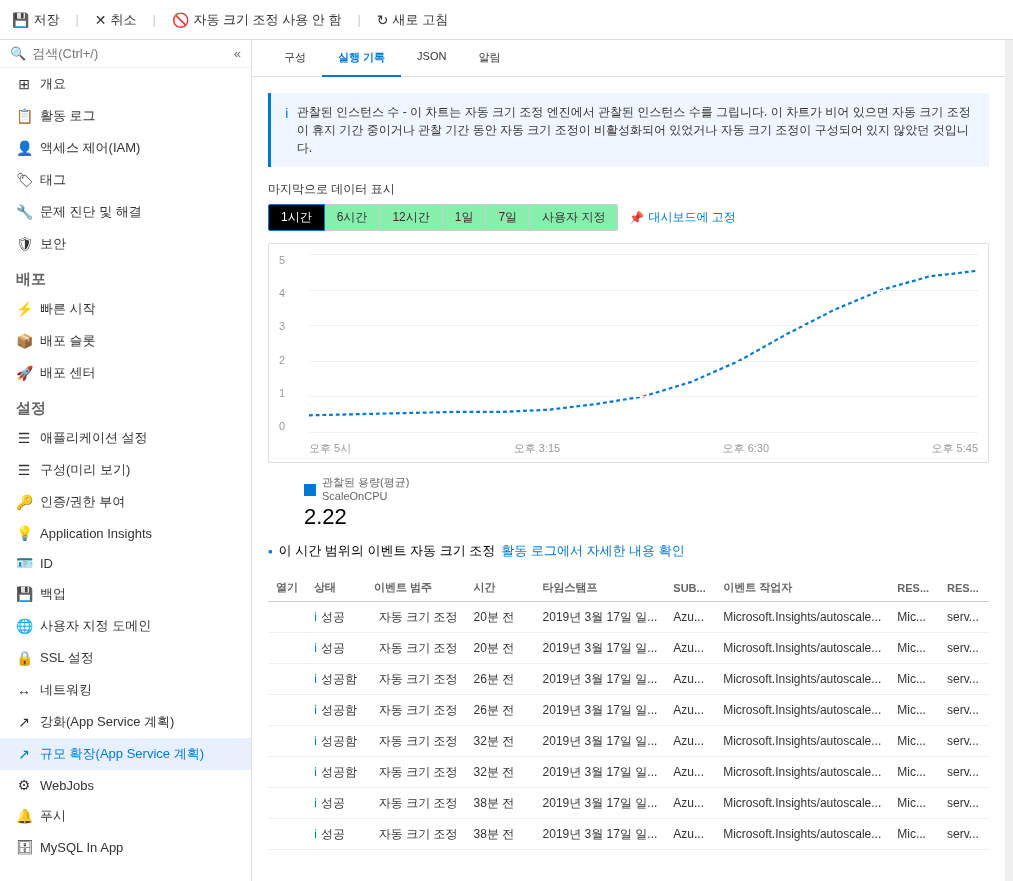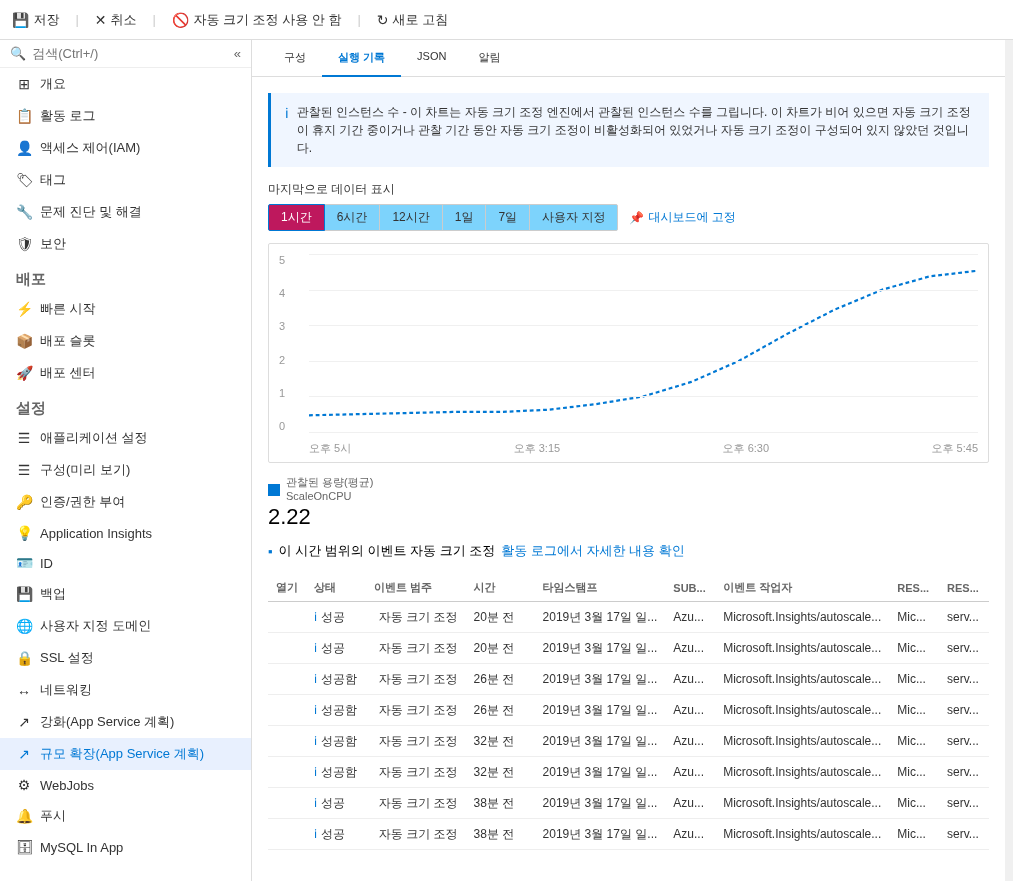--- a/index.html
+++ b/index.html
@@ -115,29 +115,29 @@
     }
     .info-icon { color: #0078d4; font-size: 14px; flex-shrink: 0; }
 
     
     .time-range-section { margin-bottom: 12px; }
     .time-range-label { font-size: 12px; color: #333; margin-bottom: 6px; }
     .time-range-buttons { display: flex; gap: 0; align-items: center; }
     .time-btn {
       padding: 4px 12px;
       border: 1px solid #ccc;
-      background: #7dd3fc;
+      background: #86efac;
       font-size: 12px;
       cursor: pointer;
       margin-right: -1px;
       color: #333;
     }
     .time-btn:first-child { border-radius: 2px 0 0 2px; }
     .time-btn:last-of-type { border-radius: 0 2px 2px 0; }
-    .time-btn.active { background: #be185d; color: #fff; border-color: #0078d4; z-index: 1; }
+    .time-btn.active { background: #000000; color: #fff; border-color: #0078d4; z-index: 1; }
     .dashboard-pin {
       margin-left: 12px;
       display: flex; align-items: center; gap: 4px;
       font-size: 12px; color: #0078d4; cursor: pointer;
     }
 
     
     .chart-container {
       border: 1px solid #ddd;
       border-radius: 2px;
@@ -161,20 +161,21 @@
       position: absolute; left: 40px; top: 10px; right: 10px; bottom: 30px;
     }
     .chart-grid-line {
       position: absolute; left: 0; right: 0; border-top: 1px solid #f0f0f0;
     }
 
     
     .chart-legend {
       display: flex; align-items: flex-end; gap: 6px;
       margin-bottom: 12px;
+      margin-left: 36px;
     }
     .legend-color { width: 12px; height: 12px; background: #0078d4; margin-top: 2px; }
     .legend-value { font-size: 22px; font-weight: 300; color: #000; }
 
     
     .activity-link {
       display: flex; align-items: center; gap: 6px;
       font-size: 13px; margin-bottom: 14px;
     }
     .activity-link .link-icon { color: #0078d4; }

